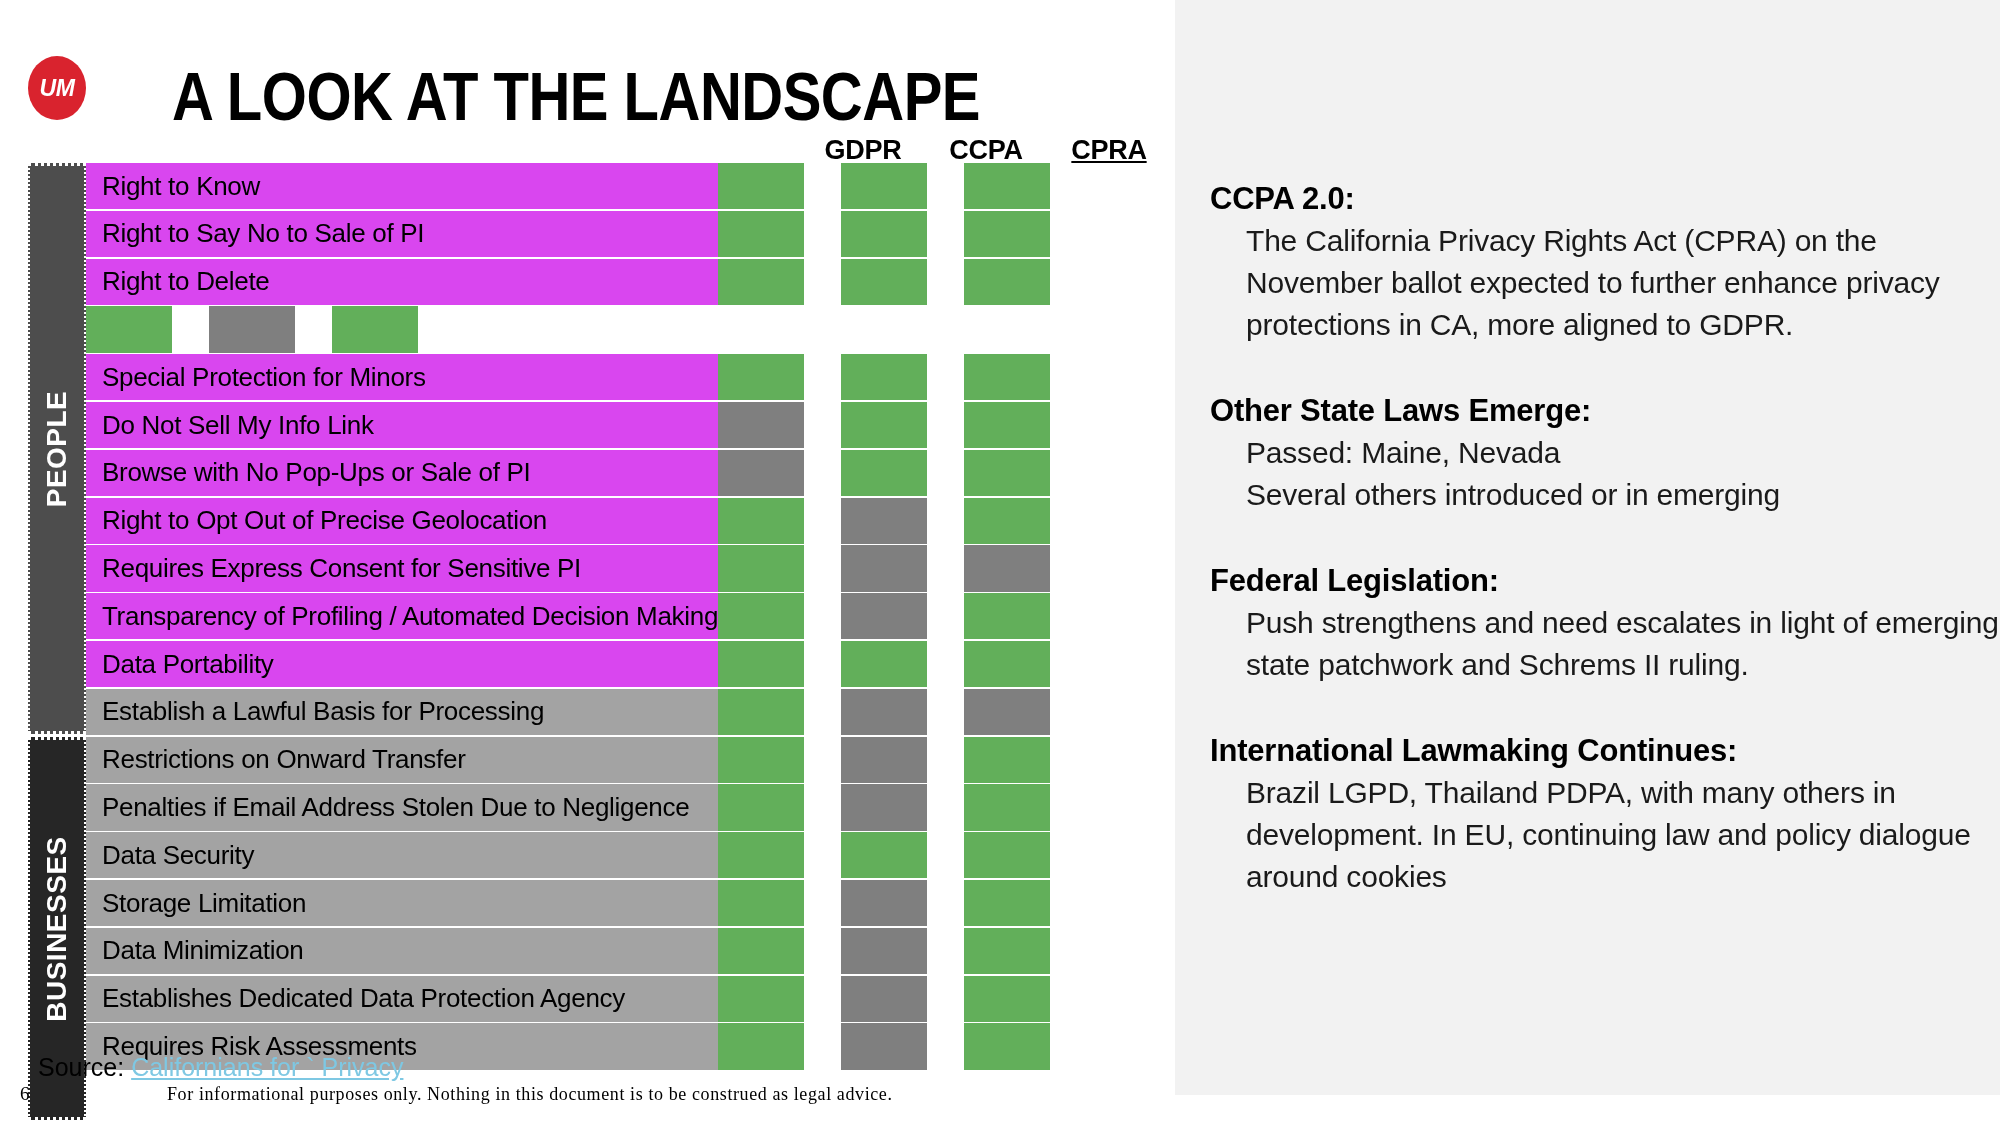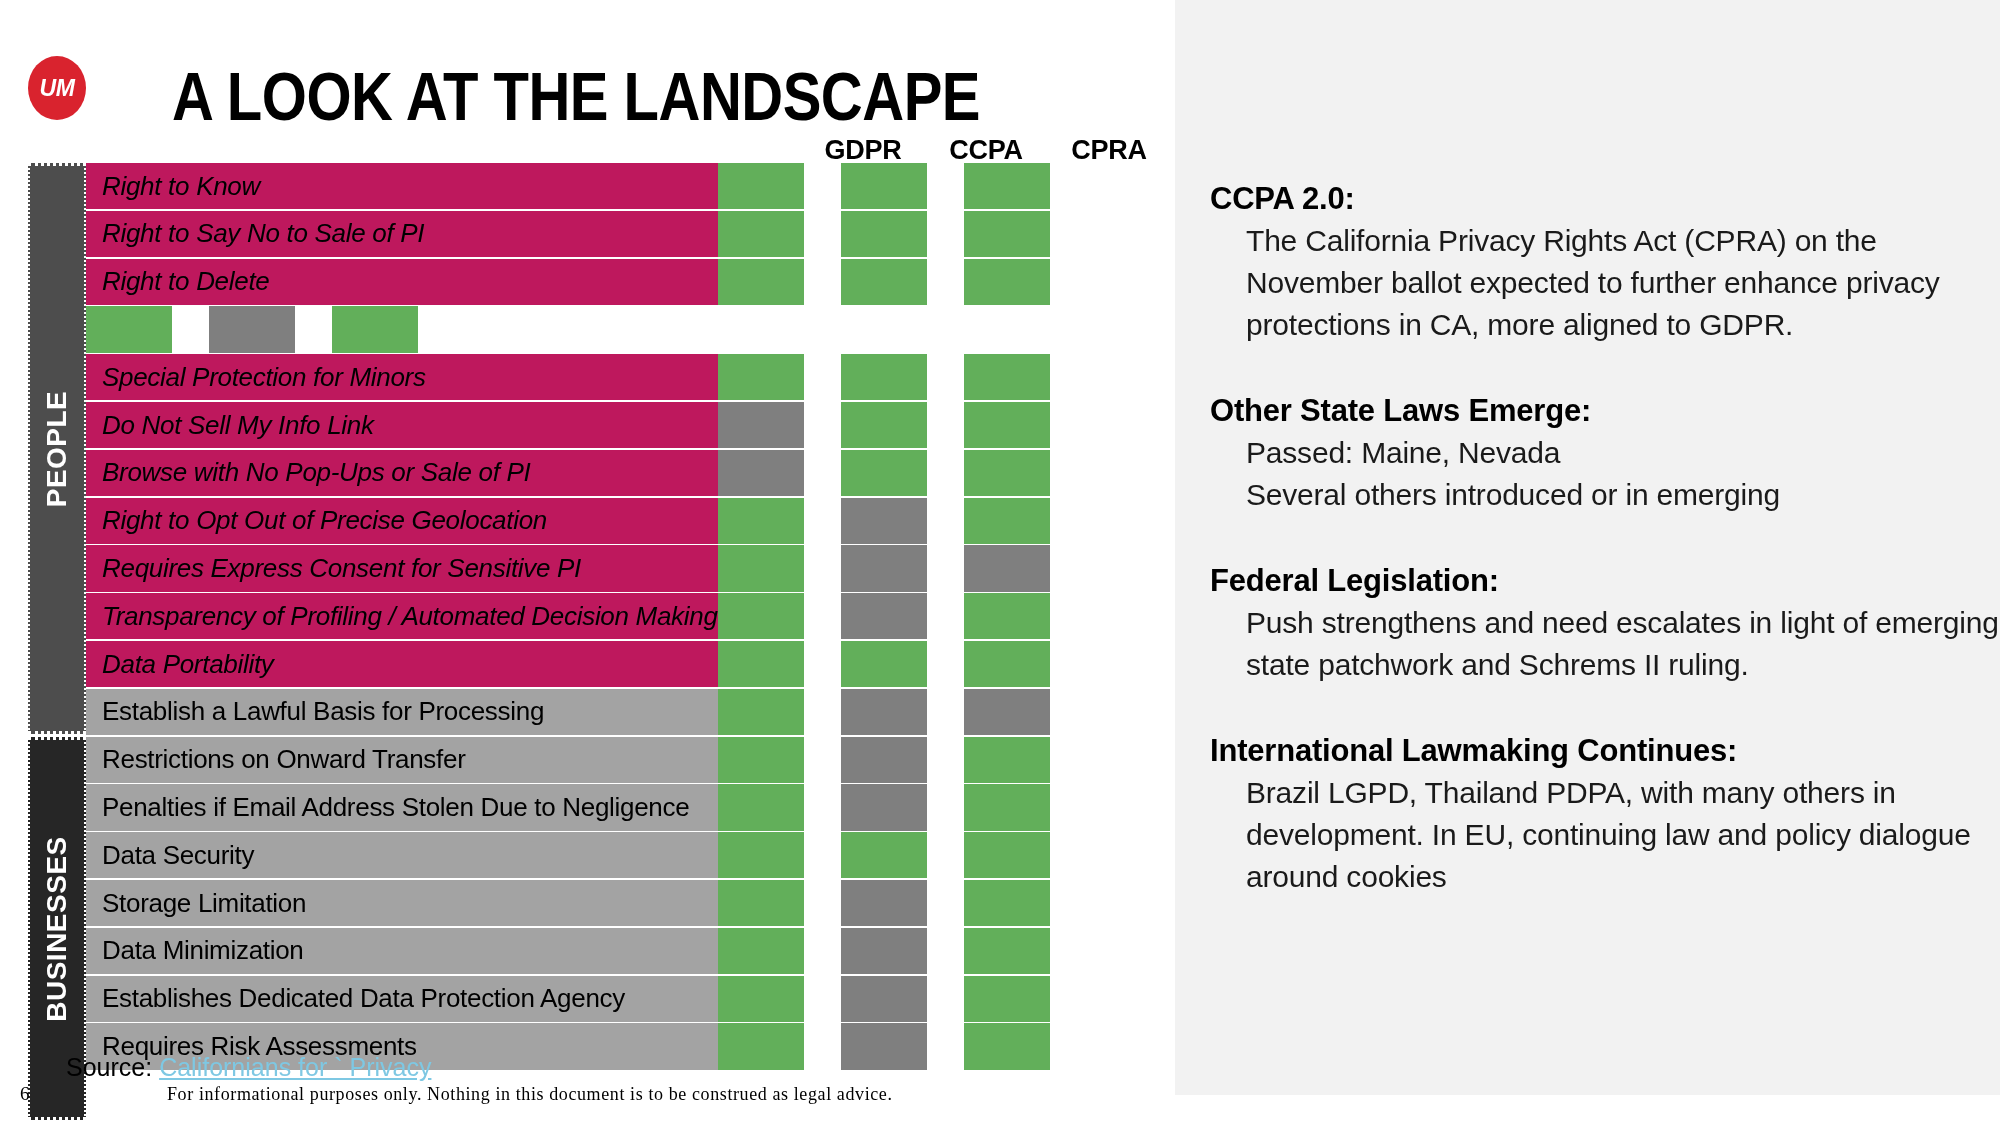--- a/index.html
+++ b/index.html
@@ -76,21 +76,21 @@
     top: 135px;
     width: 86px;
     text-align: center;
     font-size: 27px;
     font-weight: bold;
     color: #000000;
     letter-spacing: -0.3px;
   }
   #col-head-gdpr { left: 820px; }
   #col-head-ccpa { left: 943px; }
-  #col-head-cpra { left: 1066px; }
+  #col-head-cpra { left: 1066px; text-decoration: underline; }
   
   #table-wrap {
     position: absolute;
     left: 28px; top: 163px;
     width: 1080px;
   }
   .row {
     position: relative;
     display: flex;
     align-items: stretch;
@@ -115,21 +115,21 @@
     flex: 0 0 390px;
     display: flex;
   }
   .cell {
     width: 86px;
     margin-right: 37px;
   }
   .cell:last-child { margin-right: 0; }
   .cell.green { background: #62af5a; }
   .cell.gray  { background: #7f7f7f; }
-  .row.people .row-label { background: #be185d; font-style: italic; }
+  .row.people .row-label { background: #d946ef; }
   .row.business .row-label { background: #a3a3a3; }
   
   .group-bar {
     position: absolute;
     left: 28px;
     width: 58px;
     display: flex;
     align-items: center;
     justify-content: center;
     border-left: 2px dotted #ffffff;
@@ -155,21 +155,20 @@
     border-top: 3px dotted #ffffff;
     border-bottom: 3px dotted #ffffff;
   }
   
   #source-line {
     position: absolute;
     left: 38px; top: 1053px;
     font-size: 25px;
     color: #000000;
     white-space: nowrap;
-    margin-left: 28px;
   }
   #source-link {
     color: #7ec8e3;
     text-decoration: underline;
     cursor: pointer;
   }
   #page-number {
     position: absolute;
     left: 20px; top: 1083px;
     font-family: "Liberation Serif", serif;

